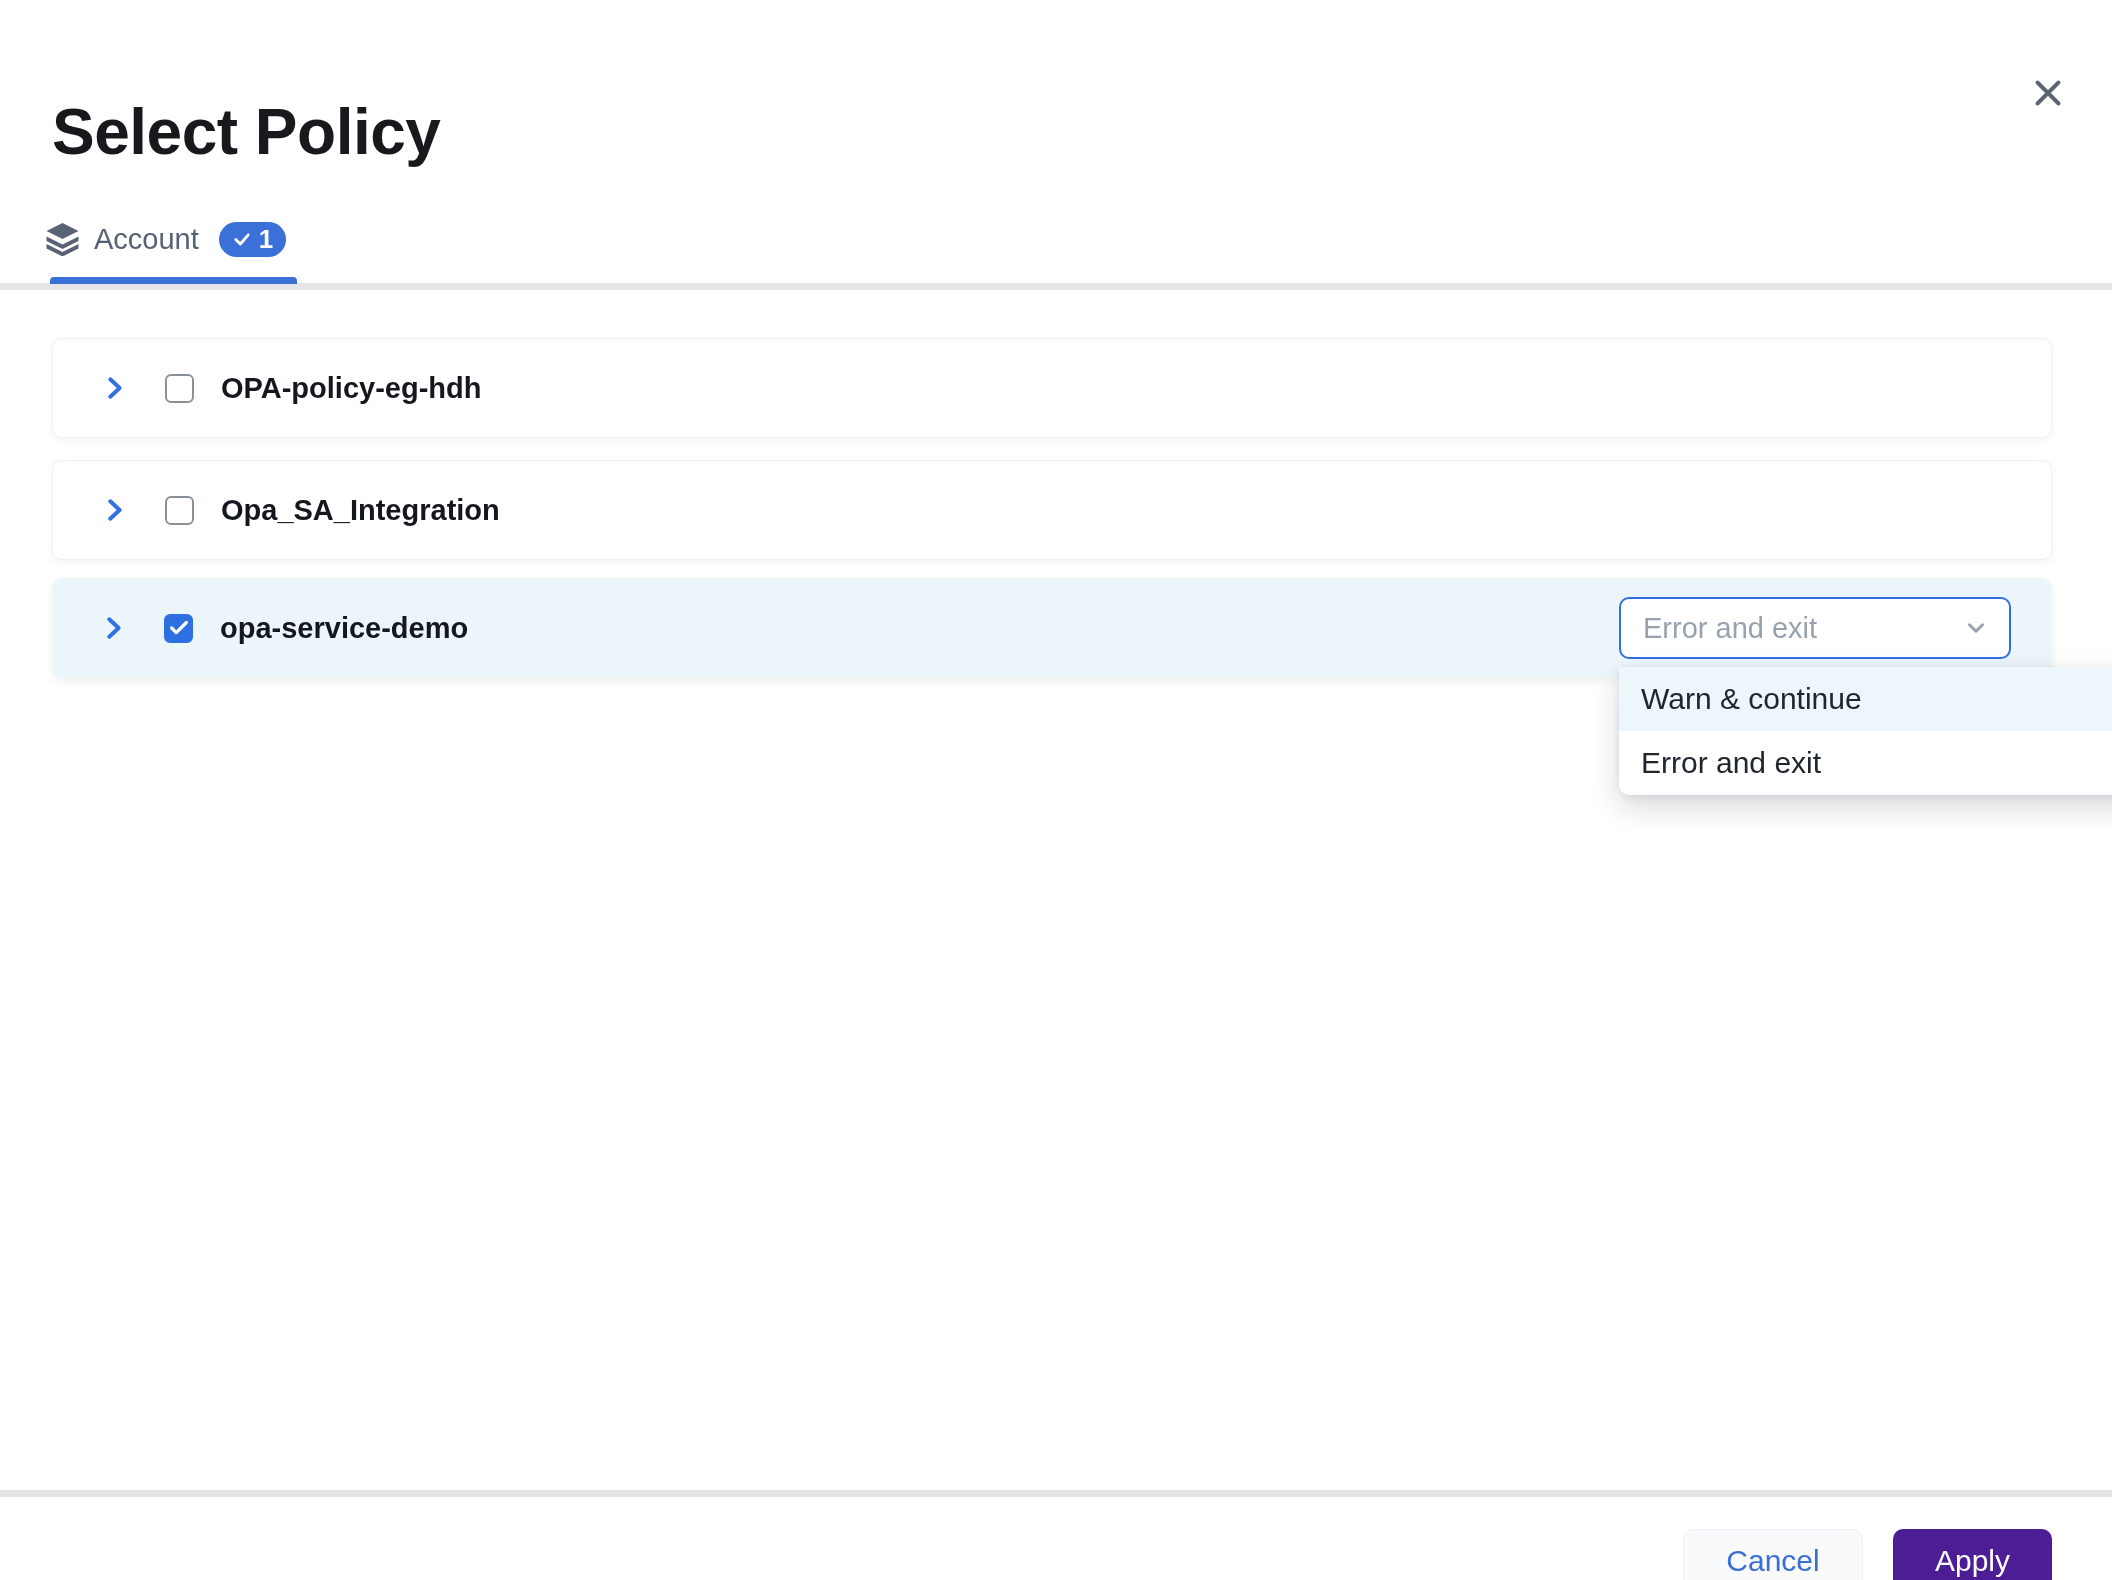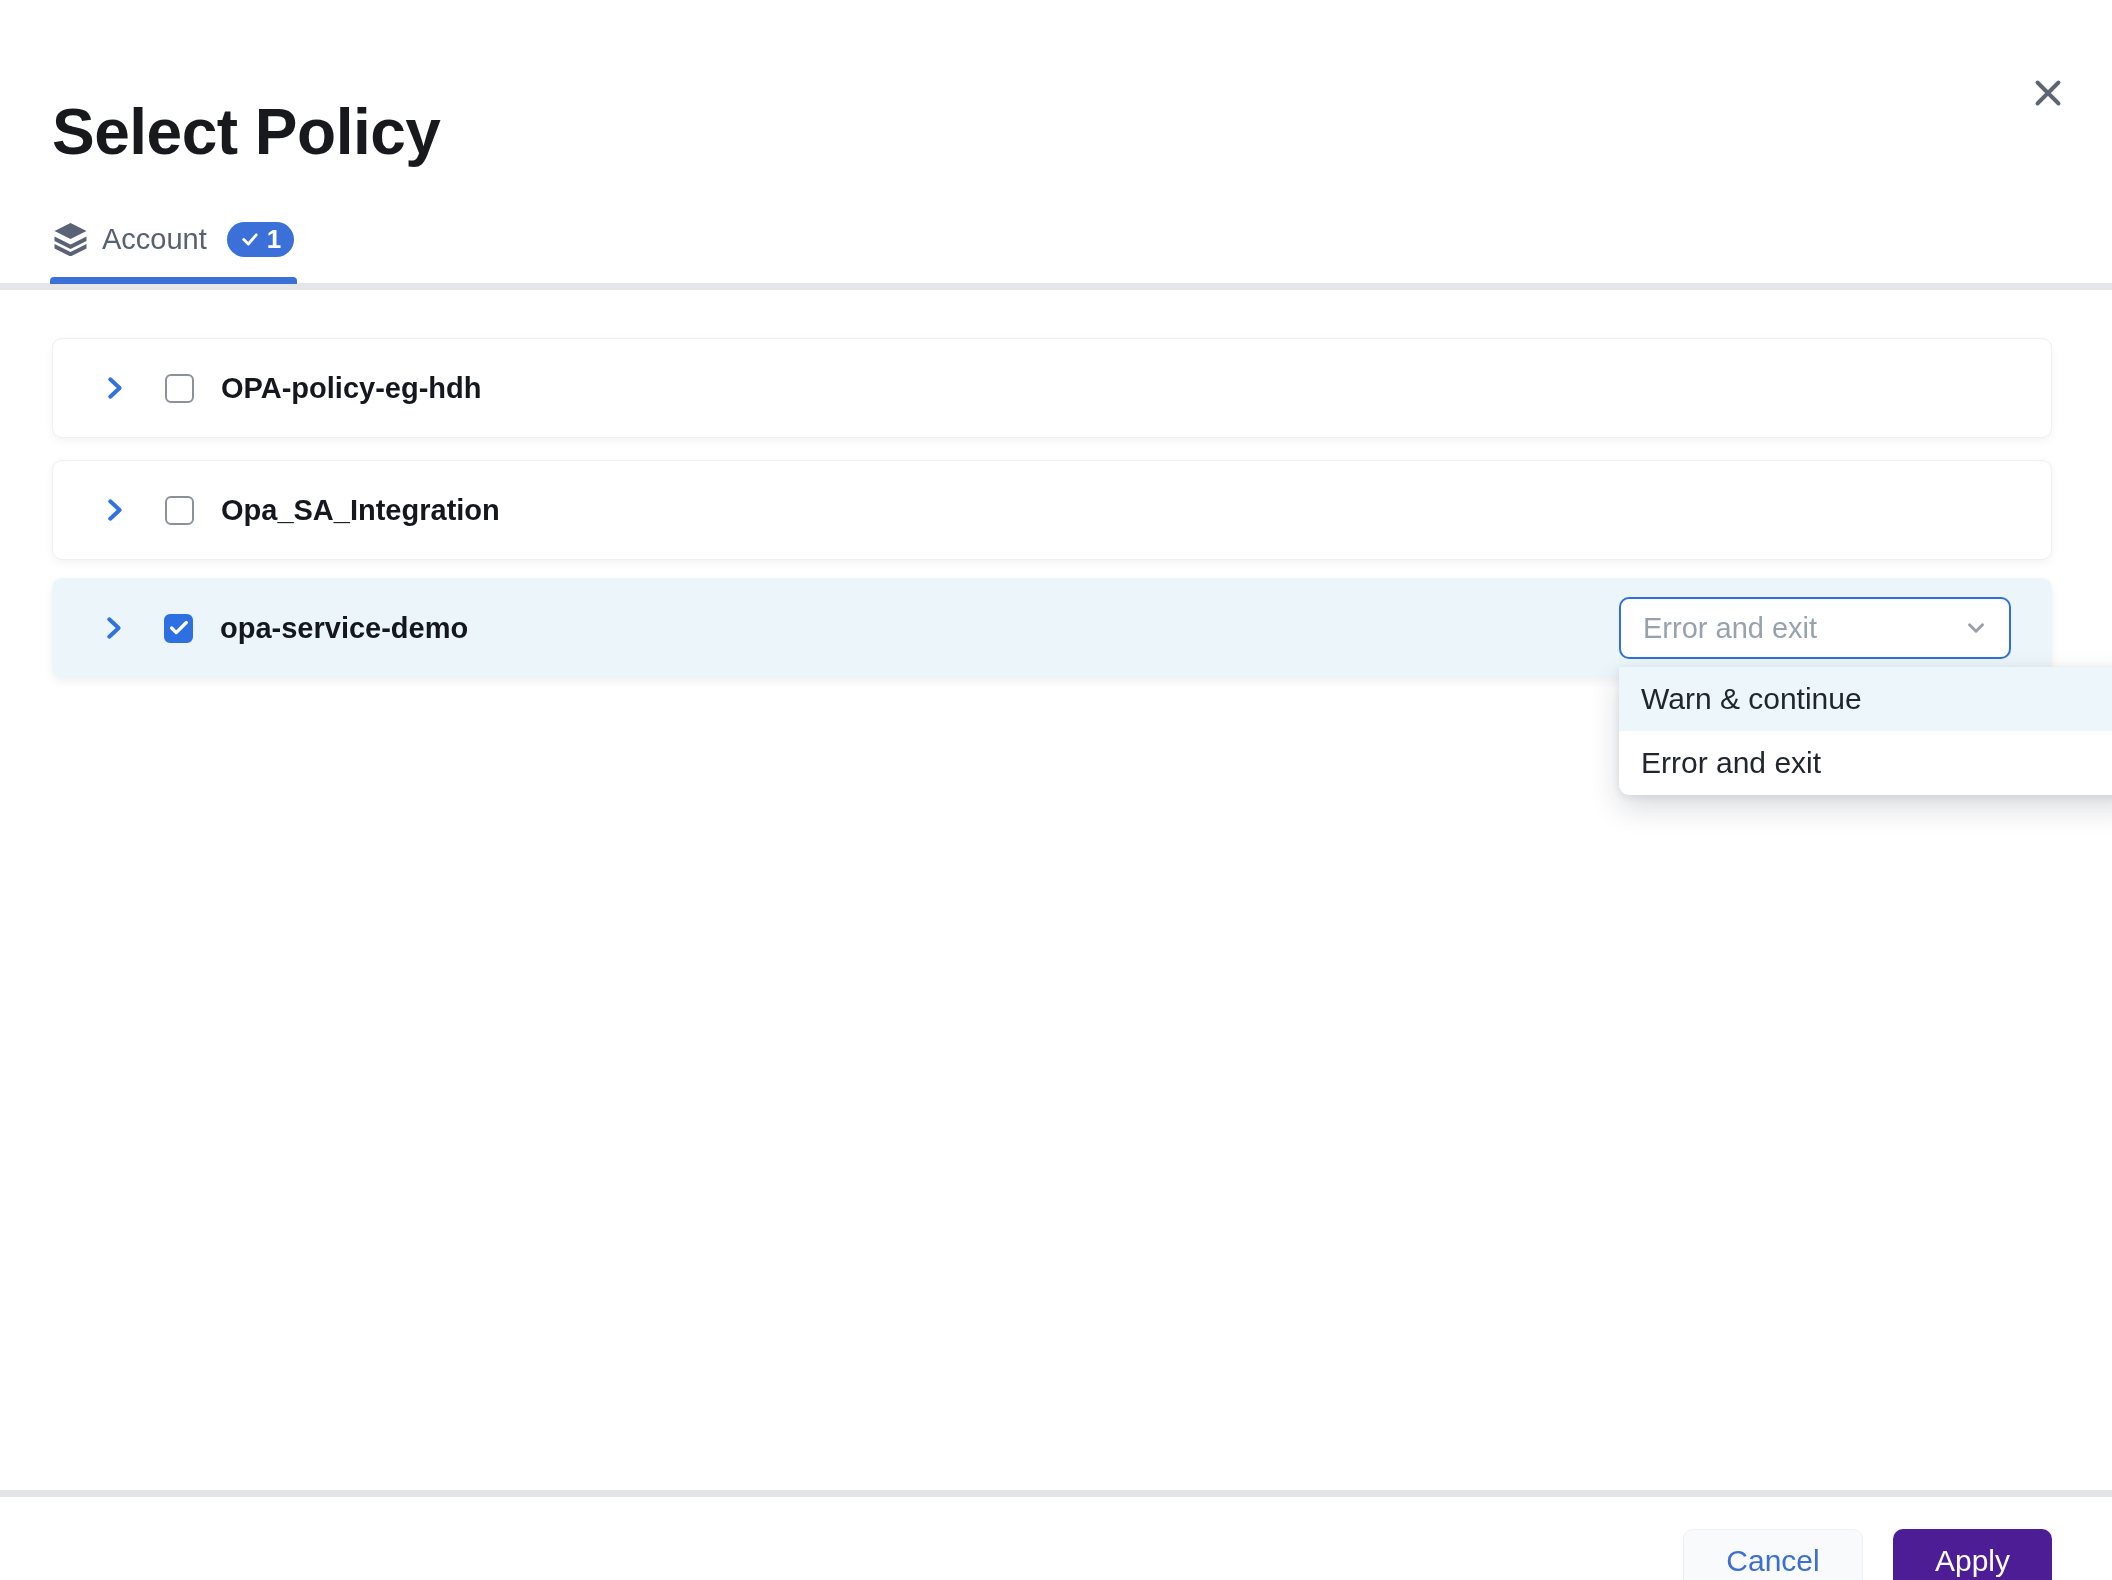--- a/index.html
+++ b/index.html
@@ -20,21 +20,21 @@
   }
   .close-btn {
     position: absolute; left: 2024px; top: 38px;
     width: 48px; height: 48px;
     display: flex; align-items: center; justify-content: center;
     cursor: pointer;
   }
 
   
   .tab {
-    position: absolute; left: 52px; top: 186px;
+    position: absolute; left: 44px; top: 186px;
     height: 44px; display: flex; align-items: center; gap: 13px;
     cursor: pointer;
   }
   .tab-label { font-size: 29px; font-weight: 500; color: #566173; }
   .badge {
     margin-left: 7px;
     background: #3b70d9; color: #ffffff;
     height: 35px; border-radius: 18px;
     padding: 0 13px;
     display: flex; align-items: center; gap: 7px;

